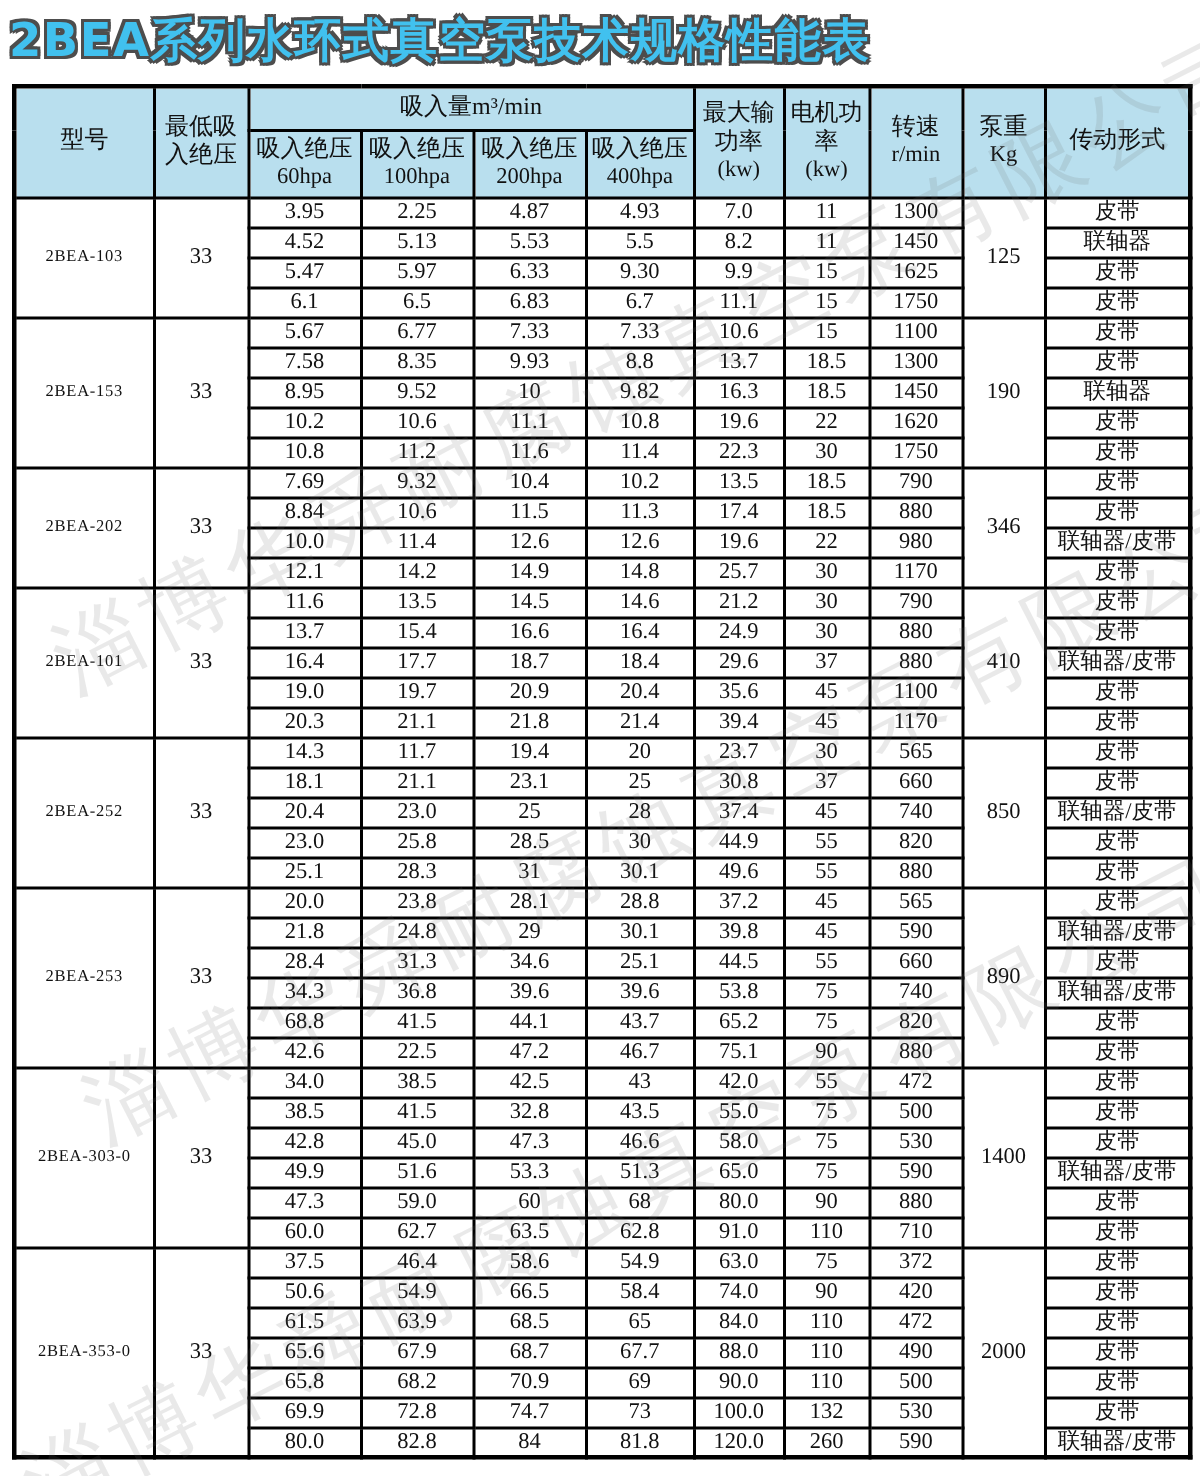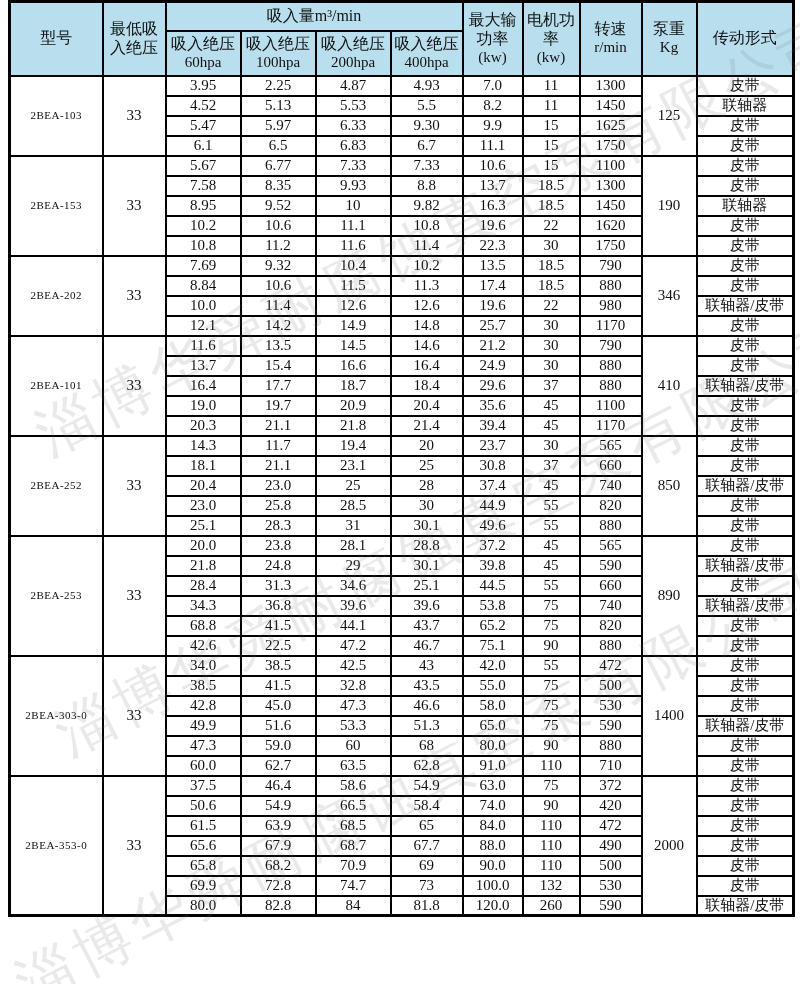--- a/index.html
+++ b/index.html
@@ -79,20 +79,21 @@
   }
   .wm1 { left: 40px; top: 400px; transform: rotate(-27deg); }
   .wm2 { left: 60px; top: 700px; transform: rotate(-27deg); }
   .wm3 { left: 20px; top: 950px; transform: rotate(-27deg); }
 </style>
 </head>
 <body>
 
 <div class="page">
 
+  <h1 class="page-title">2BEA系列水环式真空泵技术规格性能表</h1>
 
   <table class="spec">
     <colgroup>
       <col style="width:93px">
         <col style="width:63px">
       <col style="width:75px">
         <col style="width:75px">
         <col style="width:75px">
         <col style="width:72px">
       <col style="width:60px">

